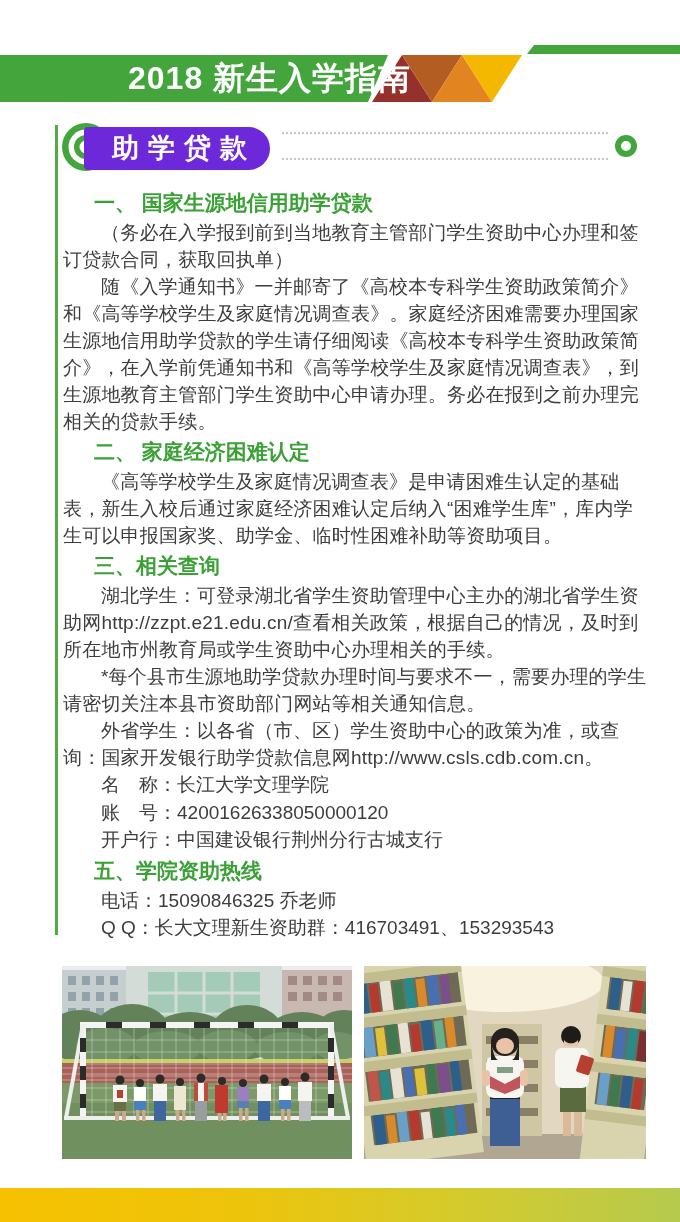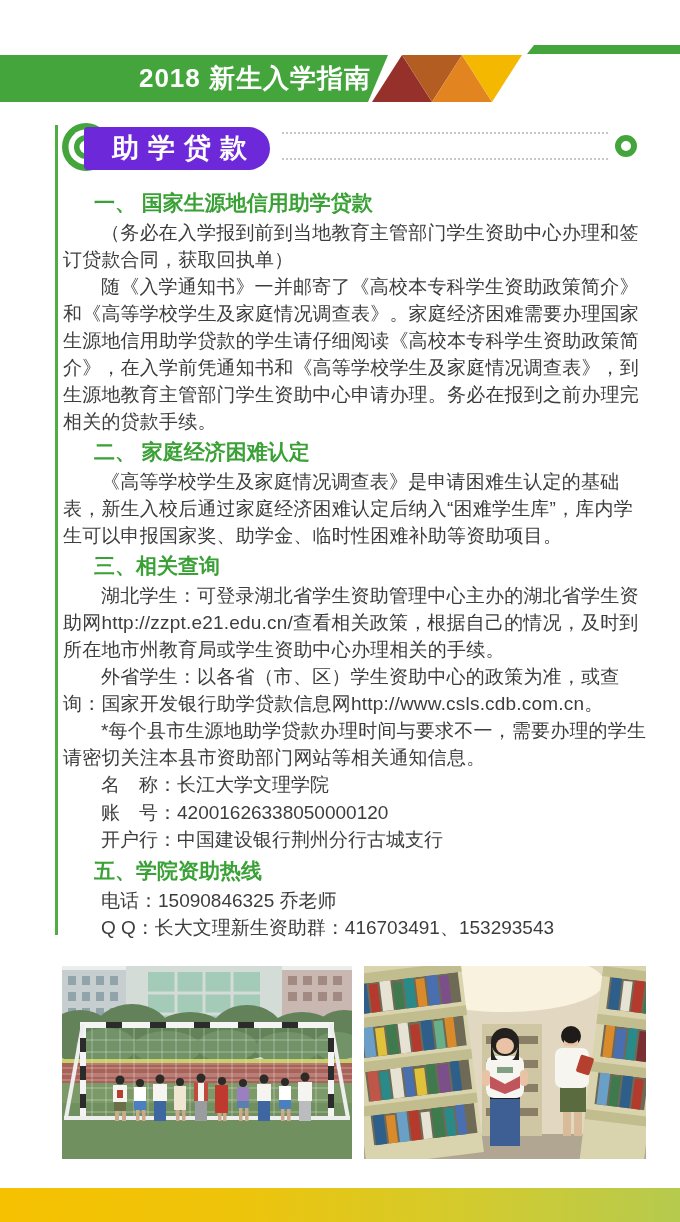--- a/index.html
+++ b/index.html
@@ -2,21 +2,21 @@
 <html><head>
 <meta charset="utf-8">
 <style>
   html,body{margin:0;padding:0;background:#fff;}
   .page{position:relative;width:680px;height:1222px;background:#ffffff;overflow:hidden;
         font-family:"Liberation Sans",sans-serif;}
 
   
   .band-svg{position:absolute;left:0;top:55px;width:680px;height:47px;display:block;}
   .band-title{position:absolute;left:128px;top:55px;width:254px;height:32px;line-height:47px;
-              text-align:center;color:#ffffff;font-size:26px;font-weight:bold;letter-spacing:1px;white-space:nowrap;}
+              text-align:left;color:#ffffff;font-size:32px;font-weight:bold;letter-spacing:1px;white-space:nowrap;}
   .band-topline{position:absolute;left:527px;top:45px;width:153px;height:9px;background:#44a53c;
                 clip-path:polygon(7px 0,100% 0,100% 100%,0 100%);}
 
   
   .badge-circle{position:absolute;left:58px;top:119px;width:56px;height:56px;}
   .badge-pill{position:absolute;left:84px;top:127px;width:186px;height:43px;background:#6d28d9;
               border-radius:4px 22px 22px 4px;color:#fff;font-size:27px;font-weight:bold;
               line-height:43px;padding-left:28px;letter-spacing:9px;box-sizing:border-box;white-space:nowrap;}
   .dot-line{position:absolute;height:0;border-top:2px dotted #c6c6c6;}
   .dot-line.l1{left:282px;top:132px;width:326px;}
@@ -76,22 +76,22 @@
 
     <div class="sec-h">一、 国家生源地信用助学贷款</div>
     <p class="body">（务必在入学报到前到当地教育主管部门学生资助中心办理和签订贷款合同，获取回执单）</p>
     <p class="body">随《入学通知书》一并邮寄了《高校本专科学生资助政策简介》和《高等学校学生及家庭情况调查表》。家庭经济困难需要办理国家生源地信用助学贷款的学生请仔细阅读《高校本专科学生资助政策简介》，在入学前凭通知书和《高等学校学生及家庭情况调查表》，到生源地教育主管部门学生资助中心申请办理。务必在报到之前办理完相关的贷款手续。</p>
 
     <div class="sec-h">二、 家庭经济困难认定</div>
     <p class="body">《高等学校学生及家庭情况调查表》是申请困难生认定的基础表，新生入校后通过家庭经济困难认定后纳入“困难学生库”，库内学生可以申报国家奖、助学金、临时性困难补助等资助项目。</p>
 
     <div class="sec-h">三、相关查询</div>
     <p class="body">湖北学生：可登录湖北省学生资助管理中心主办的湖北省学生资助网http://zzpt.e21.edu.cn/查看相关政策，根据自己的情况，及时到所在地市州教育局或学生资助中心办理相关的手续。</p>
+    <p class="body">*每个县市生源地助学贷款办理时间与要求不一，需要办理的学生请密切关注本县市资助部门网站等相关通知信息。</p>
     <p class="body">外省学生：以各省（市、区）学生资助中心的政策为准，或查询：国家开发银行助学贷款信息网http://www.csls.cdb.com.cn。</p>
-    <p class="body">*每个县市生源地助学贷款办理时间与要求不一，需要办理的学生请密切关注本县市资助部门网站等相关通知信息。</p>
 
     <div class="detail">名　称：长江大学文理学院</div>
     <div class="detail">账　号：42001626338050000120</div>
     <div class="detail">开户行：中国建设银行荆州分行古城支行</div>
 
     <div class="sec-h">五、学院资助热线</div>
     <div class="detail">电话：15090846325 乔老师</div>
     <div class="detail">Q Q：长大文理新生资助群：416703491、153293543</div>
 
   </div>

